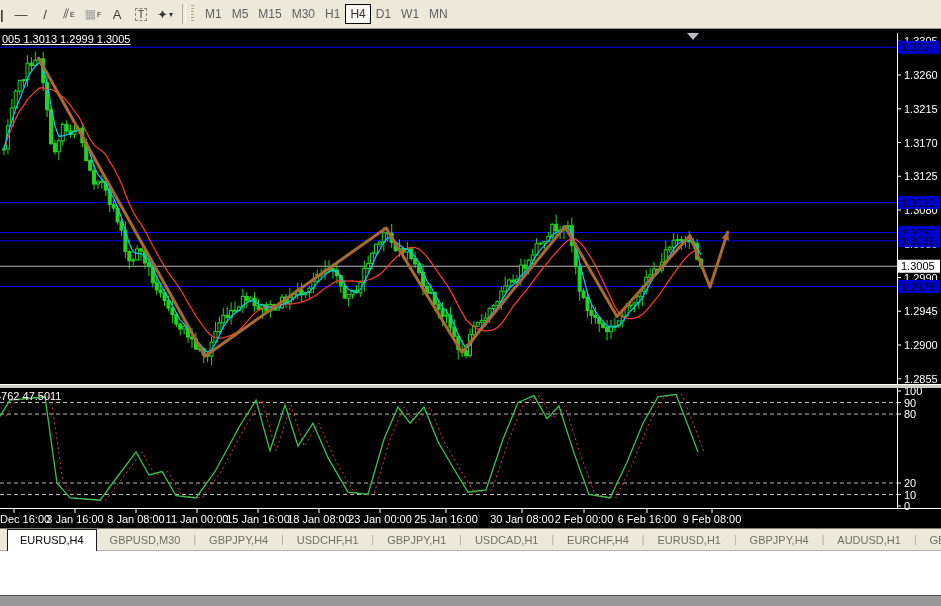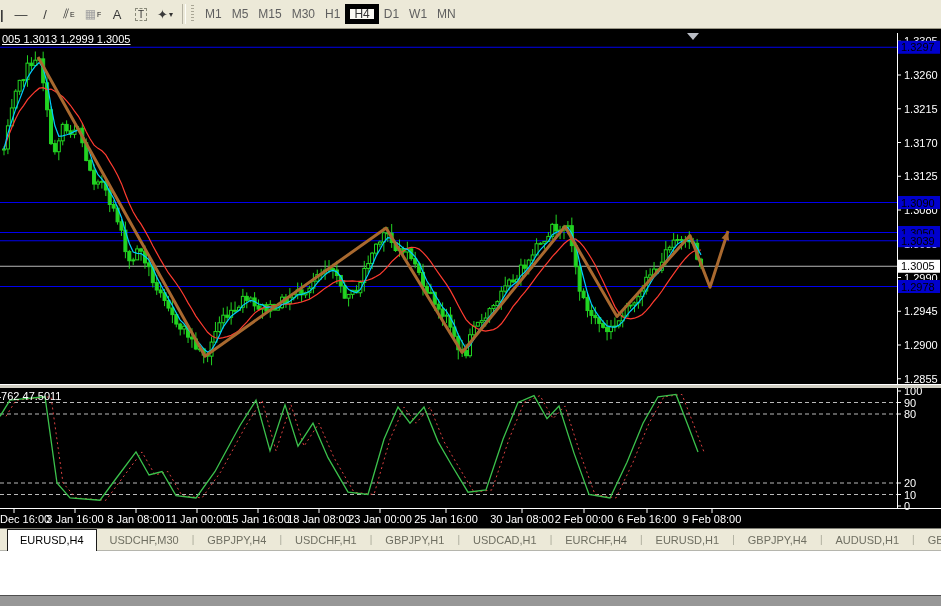--- a/index.html
+++ b/index.html
@@ -16,21 +16,21 @@
   .tool sub{font-size:7px;color:#222;margin-left:1px;}
   .tool .boxed{border:1px dashed #8a8a7a;font-size:10px;padding:0 2px;color:#333;}
   .tool .fibgrid{color:#a0a0a0;font-size:12px;}
   .tool .caret{font-size:8px;color:#333;margin-left:1px;}
   .tb-sep{width:2px;height:20px;border-left:1px solid #b5b2a2;border-right:1px solid #fdfdf8;
           margin:0 3px 0 5px;flex:0 0 auto;}
   .tb-grip{width:3px;height:18px;margin:0 6px 0 2px;flex:0 0 auto;
            background:repeating-linear-gradient(#a9a695 0 1px,transparent 1px 3px);}
   .tf{min-width:24px;height:20px;padding:0 4px;display:flex;align-items:center;justify-content:center;
       font-size:12px;color:#5f5f5f;border:1px solid transparent;flex:0 0 auto;box-sizing:border-box;}
-  .tf.active{background:#fbfaf4;border:5px solid #000000;color:#333;}
+  .tf.active{background:#fbfaf4;border:1px solid #000000;color:#333;}
 
   
   .chart-bg{position:absolute;left:0;top:29px;width:941px;height:499px;background:#000;}
   svg#plot{position:absolute;left:0;top:0;width:941px;height:606px;}
   svg text{font-family:"Liberation Sans",sans-serif;}
   .ohlc{position:absolute;left:2px;top:33px;color:#fff;font-size:11px;white-space:pre;z-index:3;text-decoration:underline;}
   .ind-label{position:absolute;left:-5px;top:390px;color:#fff;font-size:11px;white-space:pre;z-index:3;}
   .splitter{position:absolute;left:0;top:384px;width:941px;height:3px;background:#cfcdc2;
             border-top:1px solid #ffffff;box-sizing:content-box;z-index:3;}
 
@@ -555,21 +555,21 @@
         <text x="712" y="523" fill="#fff" font-size="11" text-anchor="middle">9 Feb 08:00</text>
       </g>
     </svg>
 
   <div class="ohlc">005 1.3013 1.2999 1.3005</div>
   <div class="ind-label">4762 47.5011</div>
   <div class="splitter"></div>
 
   <div class="tabsbar">
     <div class="tab active">EURUSD,H4</div>
-    <div class="tab">USDCHF,M30</div>
+    <div class="tab">GBPUSD,M30</div>
     <span class="tabsep">|</span>
     <div class="tab">GBPJPY,H4</div>
     <span class="tabsep">|</span>
     <div class="tab">USDCHF,H1</div>
     <span class="tabsep">|</span>
     <div class="tab">GBPJPY,H1</div>
     <span class="tabsep">|</span>
     <div class="tab">USDCAD,H1</div>
     <span class="tabsep">|</span>
     <div class="tab">EURCHF,H4</div>

